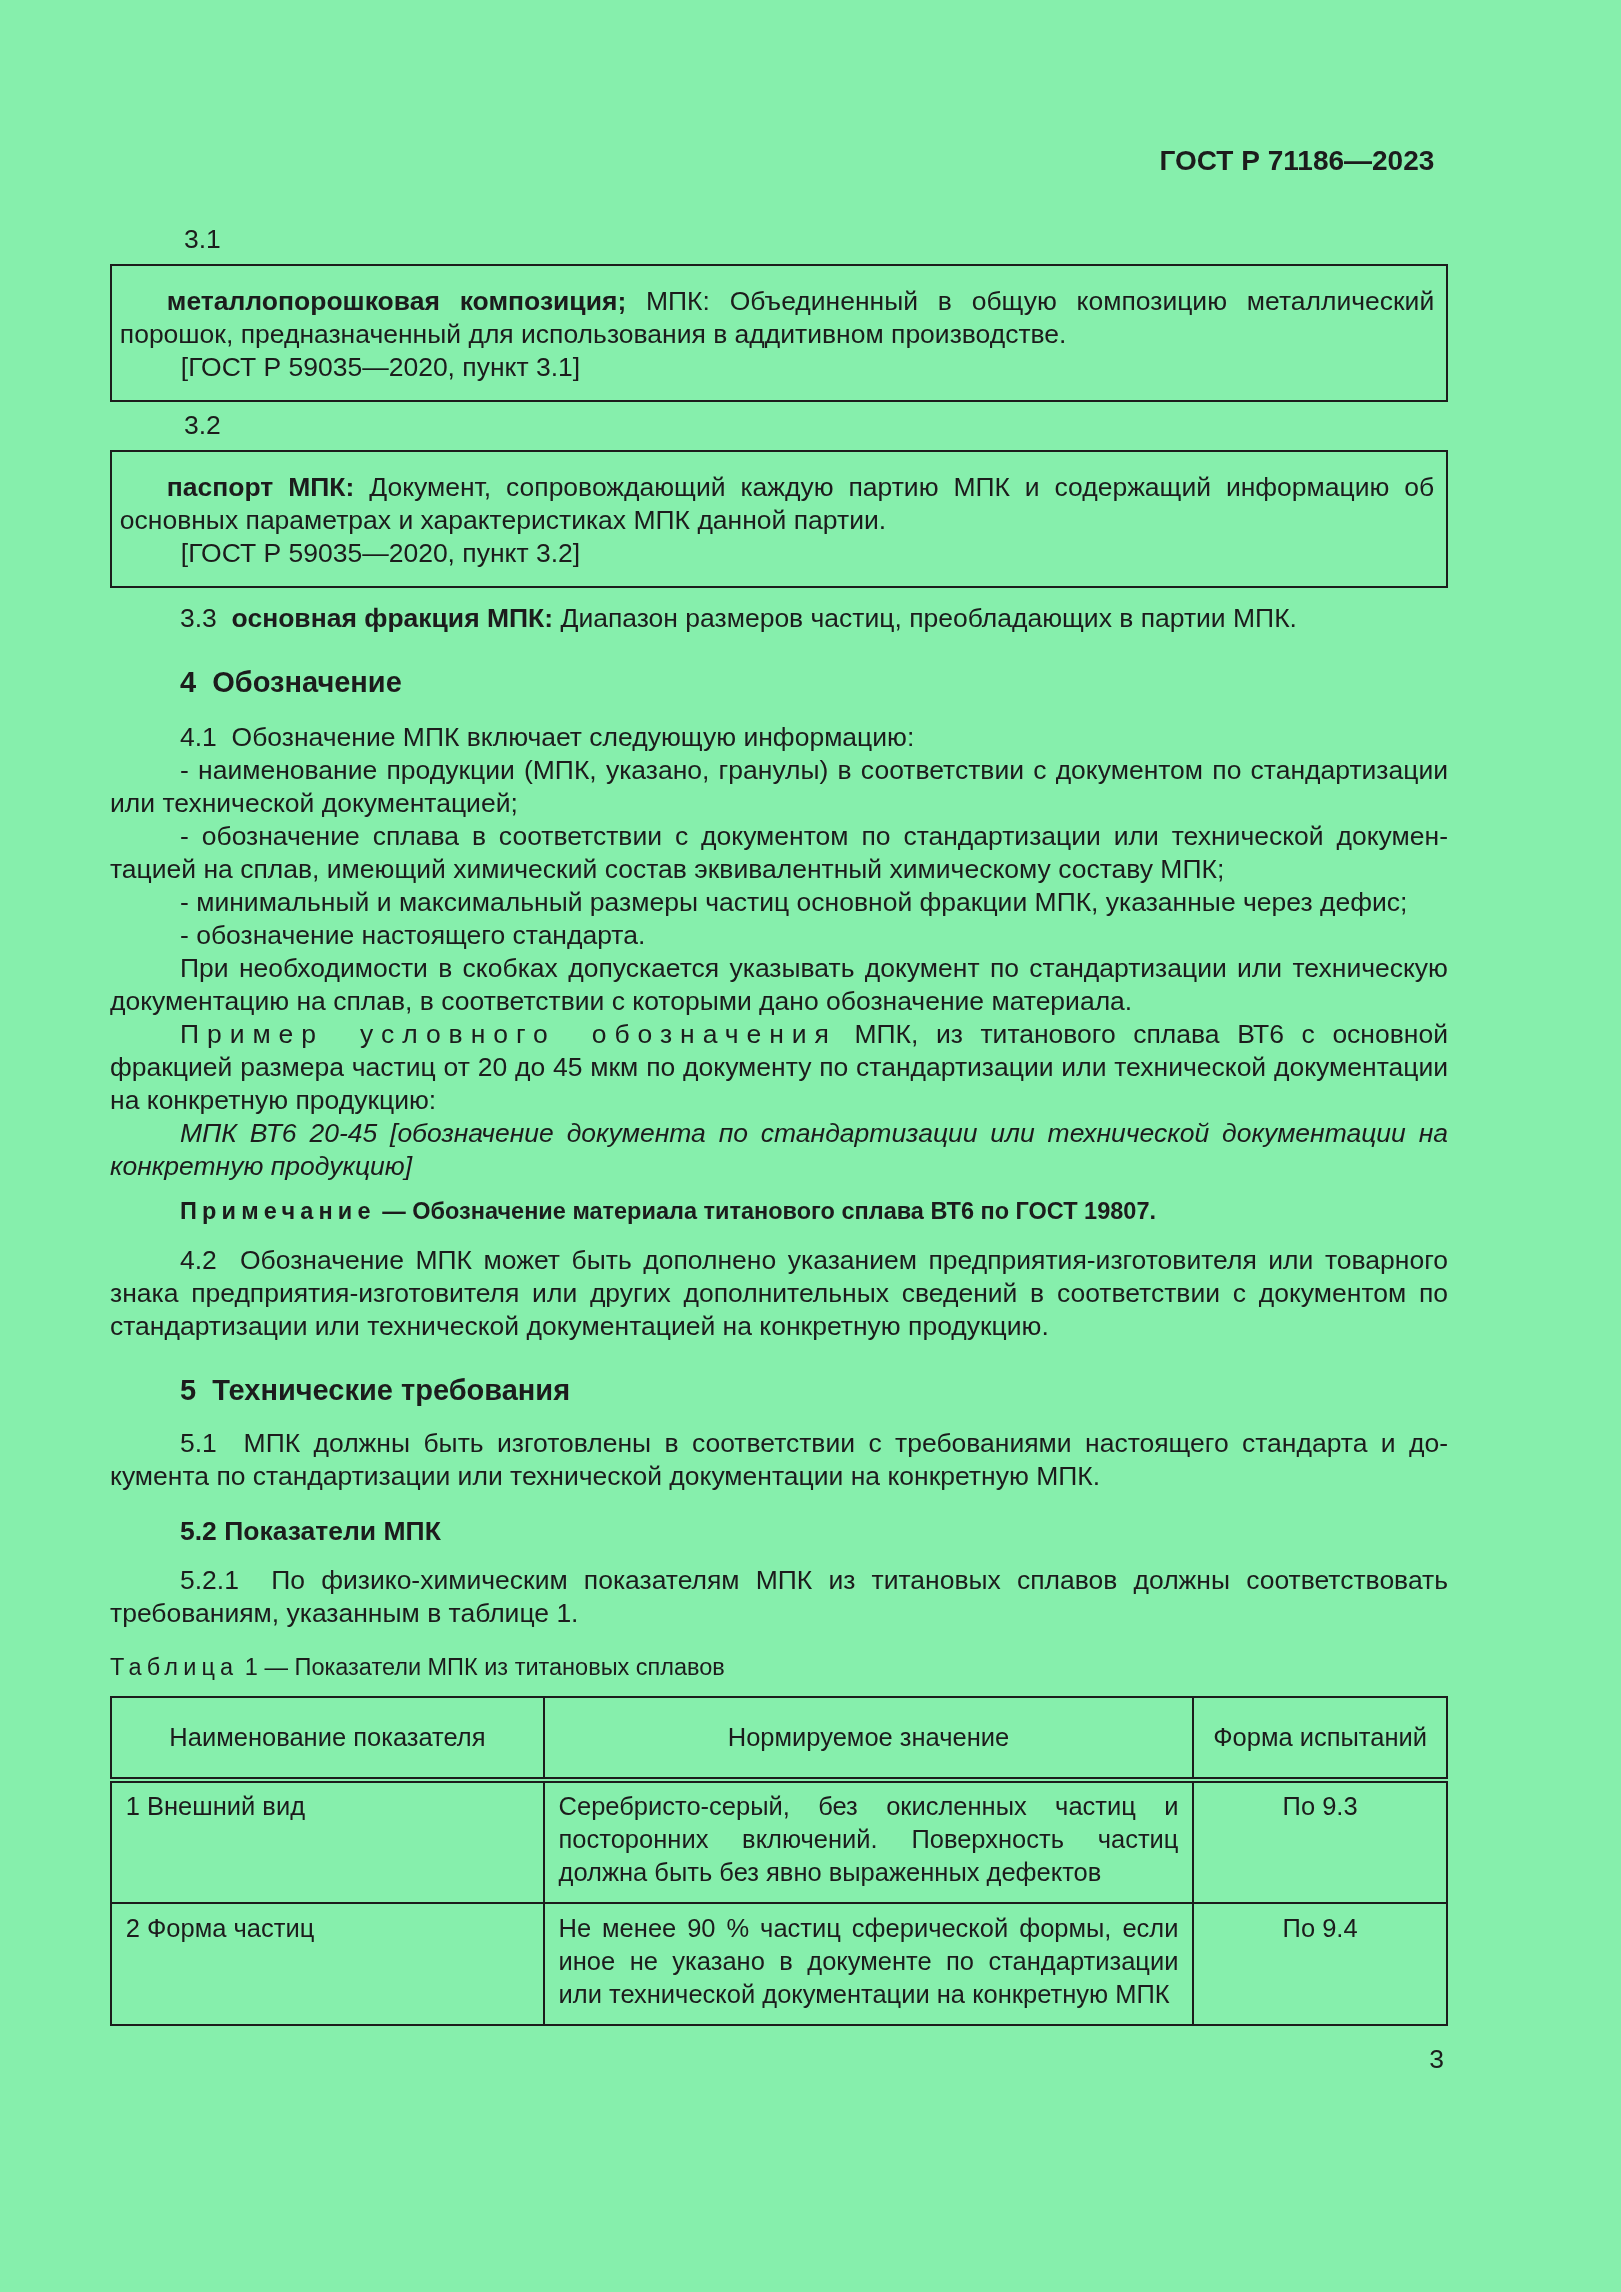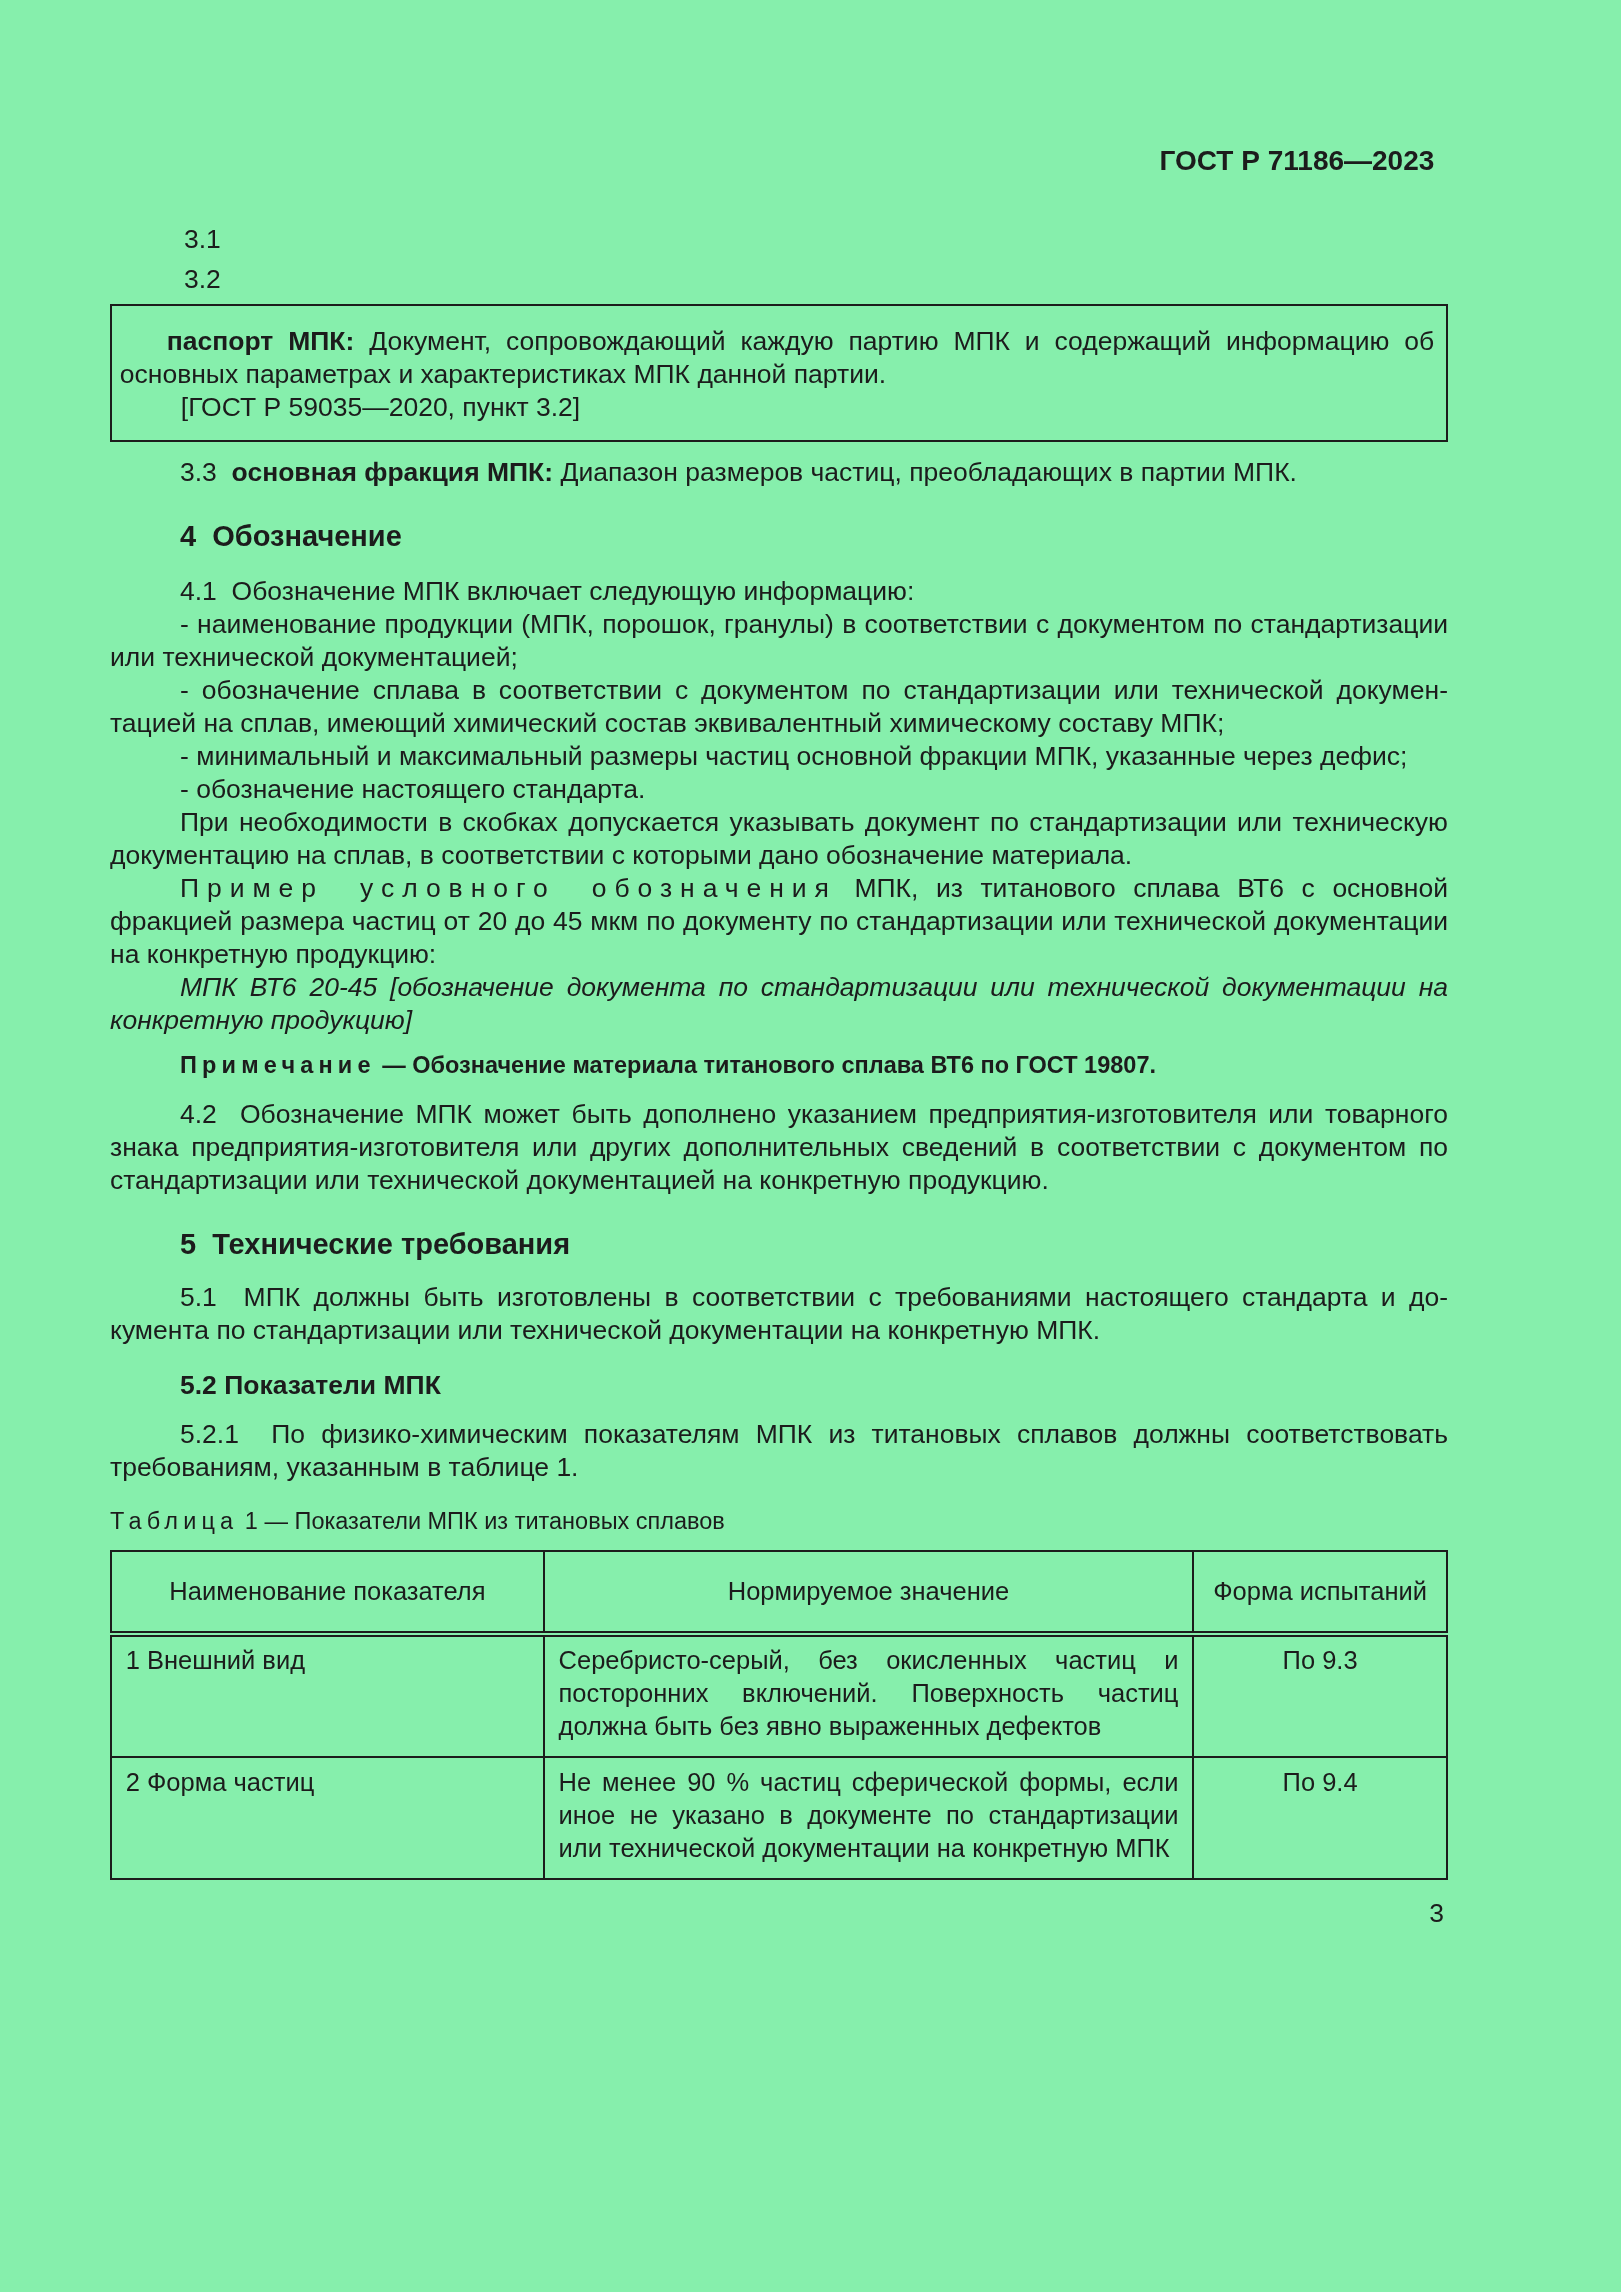--- a/index.html
+++ b/index.html
@@ -105,34 +105,38 @@
 </style>
 </head>
 <body>
 
 <div class="page">
 
   <div class="doc-code">ГОСТ Р 71186—2023</div>
 
   <p class="clause-label label-31">3.1</p>
 
+  <div class="def-box">
+    <p class="term-line"><span class="b">металлопорошковая композиция;</span><span> МПК: Объединенный в общую композицию металлический порошок, предназначенный для использования в аддитивном производстве.</span></p>
+    <p class="source-line">[ГОСТ Р 59035—2020, пункт 3.1]</p>
+  </div>
 
   <p class="clause-label label-32">3.2</p>
 
   <div class="def-box">
     <p class="term-line"><span class="b">паспорт МПК:</span><span> Документ, сопровождающий каждую партию МПК и содержащий информацию об основных параметрах и характеристиках МПК данной партии.</span></p>
     <p class="source-line">[ГОСТ Р 59035—2020, пункт 3.2]</p>
   </div>
 
   <p class="indent p33"><span>3.3&nbsp; </span><span class="b">основная фракция МПК:</span><span> Диапазон размеров частиц, преобладающих в партии МПК.</span></p>
 
   <h2 class="h1">4&nbsp; Обозначение</h2>
 
   <p class="indent after-h">4.1&nbsp; Обозначение МПК включает следующую информацию:</p>
-  <p class="indent">- наименование продукции (МПК, порошок, гранулы) в соответствии с документом по стандарти­зации или технической документацией;</p>
+  <p class="indent">- наименование продукции (МПК, указано, гранулы) в соответствии с документом по стандарти­зации или технической документацией;</p>
   <p class="indent">- обозначение сплава в соответствии с документом по стандартизации или технической докумен­тацией на сплав, имеющий химический состав эквивалентный химическому составу МПК;</p>
   <p class="indent">- минимальный и максимальный размеры частиц основной фракции МПК, указанные через де­фис;</p>
   <p class="indent">- обозначение настоящего стандарта.</p>
   <p class="indent">При необходимости в скобках допускается указывать документ по стандартизации или техниче­скую документацию на сплав, в соответствии с которыми дано обозначение материала.</p>
   <p class="indent"><span class="lsp">Пример условного обозначения</span><span>&nbsp;МПК, из титанового сплава ВТ6 с основной фракци­ей размера частиц от 20 до 45 мкм по документу по стандартизации или технической документации на конкретную продукцию:</span></p>
   <p class="indent example-code">МПК ВТ6 20-45 [обозначение документа по стандартизации или технической документации на конкретную продукцию]</p>
 
   <p class="note"><span class="lsp-sm">Примечание</span><span>&nbsp;— Обозначение материала титанового сплава ВТ6 по ГОСТ 19807.</span></p>
 
   <p class="indent p42">4.2&nbsp; Обозначение МПК может быть дополнено указанием предприятия-изготовителя или товарно­го знака предприятия-изготовителя или других дополнительных сведений в соответствии с документом по стандартизации или технической документацией на конкретную продукцию.</p>

